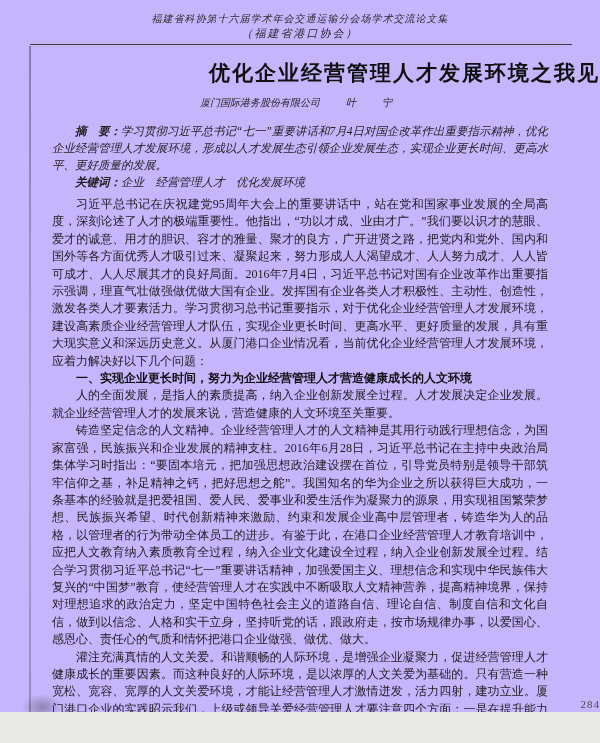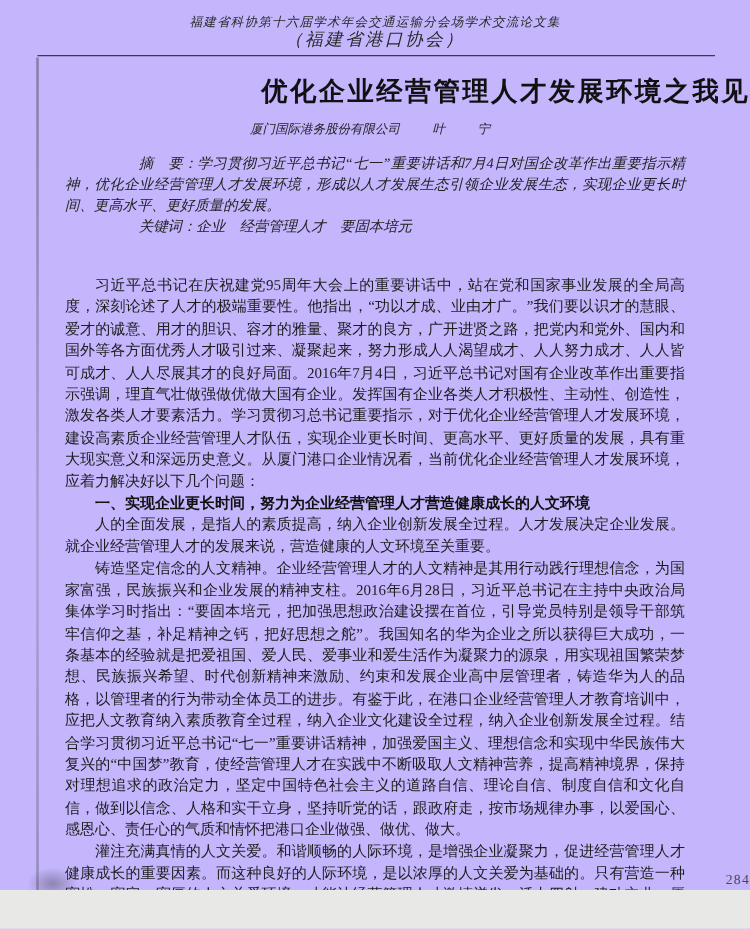--- a/index.html
+++ b/index.html
@@ -27,21 +27,21 @@
   .scan-corner {
     position: absolute;
     left: 22px; bottom: -8px;
     width: 40px; height: 26px;
     background: radial-gradient(closest-side, rgba(40,40,40,.35), rgba(40,40,40,0));
     pointer-events: none;
   }
 
   .header { padding-top: 12px; text-align: center; font-style: italic; }
   .hline1 { font-size: 10px; line-height: 14px; letter-spacing: 1px; color: #2a2a2a; }
-  .hline2 { font-size: 14px; line-height: 14px; letter-spacing: 2px; color: #2a2a2a; }
+  .hline2 { font-size: 11px; line-height: 14px; letter-spacing: 2px; color: #2a2a2a; }
 
   .rule {
     margin: 4px 28px 0 30px;
     border-top: 1.5px solid #3c3c3c;
     height: 0;
   }
 
   .title {
     margin-top: 14px;
     text-align: right;
@@ -72,31 +72,31 @@
     text-indent: 2em;
     color: #222;
   }
   .keywords {
     font-size: 11.5px;
     line-height: 17px;
     font-style: italic;
     text-indent: 2em;
     color: #222;
   }
-  .b { font-weight: 400; margin-left: 36px; }
+  .b { font-weight: 700; }
 
   .para {
     margin-top: 0;
     font-size: 12px;
     line-height: 17.4px;
     text-align: justify;
     text-indent: 2em;
     color: #1d1d1d;
   }
-  .para.first { margin-top: 29px; }
+  .para.first { margin-top: 5px; }
 
   .heading {
     font-size: 12px;
     line-height: 17.4px;
     font-weight: 700;
     text-indent: 2em;
     color: #111;
   }
 
   .pagenum {
@@ -131,21 +131,21 @@
     <span>厦门国际港务股份有限公司</span><span class="author-name">叶　宁</span>
   </div>
 
   <div class="content">
 
     <div class="abstract">
       <span class="b">摘　要：</span><span>学习贯彻习近平总书记“七一”重要讲话和7月4日对国企改革作出重要指示精神，优化企业经营管理人才发展环境，形成以人才发展生态引领企业发展生态，实现企业更长时间、更高水平、更好质量的发展。</span>
     </div>
 
     <div class="keywords">
-      <span class="b">关键词：</span><span>企业　经营管理人才　要固本培元</span>
+      <span class="b">关键词：</span><span>企业　经营管理人才　优化发展环境</span>
     </div>
 
     <p class="para first">习近平总书记在庆祝建党95周年大会上的重要讲话中，站在党和国家事业发展的全局高度，深刻论述了人才的极端重要性。他指出，“功以才成、业由才广。”我们要以识才的慧眼、爱才的诚意、用才的胆识、容才的雅量、聚才的良方，广开进贤之路，把党内和党外、国内和国外等各方面优秀人才吸引过来、凝聚起来，努力形成人人渴望成才、人人努力成才、人人皆可成才、人人尽展其才的良好局面。2016年7月4日，习近平总书记对国有企业改革作出重要指示强调，理直气壮做强做优做大国有企业。发挥国有企业各类人才积极性、主动性、创造性，激发各类人才要素活力。学习贯彻习总书记重要指示，对于优化企业经营管理人才发展环境，建设高素质企业经营管理人才队伍，实现企业更长时间、更高水平、更好质量的发展，具有重大现实意义和深远历史意义。从厦门港口企业情况看，当前优化企业经营管理人才发展环境，应着力解决好以下几个问题：</p>
 
     <p class="heading">一、实现企业更长时间，努力为企业经营管理人才营造健康成长的人文环境</p>
 
     <p class="para">人的全面发展，是指人的素质提高，纳入企业创新发展全过程。人才发展决定企业发展。就企业经营管理人才的发展来说，营造健康的人文环境至关重要。</p>
 
     <p class="para">铸造坚定信念的人文精神。企业经营管理人才的人文精神是其用行动践行理想信念，为国家富强，民族振兴和企业发展的精神支柱。2016年6月28日，习近平总书记在主持中央政治局集体学习时指出：“要固本培元，把加强思想政治建设摆在首位，引导党员特别是领导干部筑牢信仰之基，补足精神之钙，把好思想之舵”。我国知名的华为企业之所以获得巨大成功，一条基本的经验就是把爱祖国、爱人民、爱事业和爱生活作为凝聚力的源泉，用实现祖国繁荣梦想、民族振兴希望、时代创新精神来激励、约束和发展企业高中层管理者，铸造华为人的品格，以管理者的行为带动全体员工的进步。有鉴于此，在港口企业经营管理人才教育培训中，应把人文教育纳入素质教育全过程，纳入企业文化建设全过程，纳入企业创新发展全过程。结合学习贯彻习近平总书记“七一”重要讲话精神，加强爱国主义、理想信念和实现中华民族伟大复兴的“中国梦”教育，使经营管理人才在实践中不断吸取人文精神营养，提高精神境界，保持对理想追求的政治定力，坚定中国特色社会主义的道路自信、理论自信、制度自信和文化自信，做到以信念、人格和实干立身，坚持听党的话，跟政府走，按市场规律办事，以爱国心、感恩心、责任心的气质和情怀把港口企业做强、做优、做大。</p>
 

